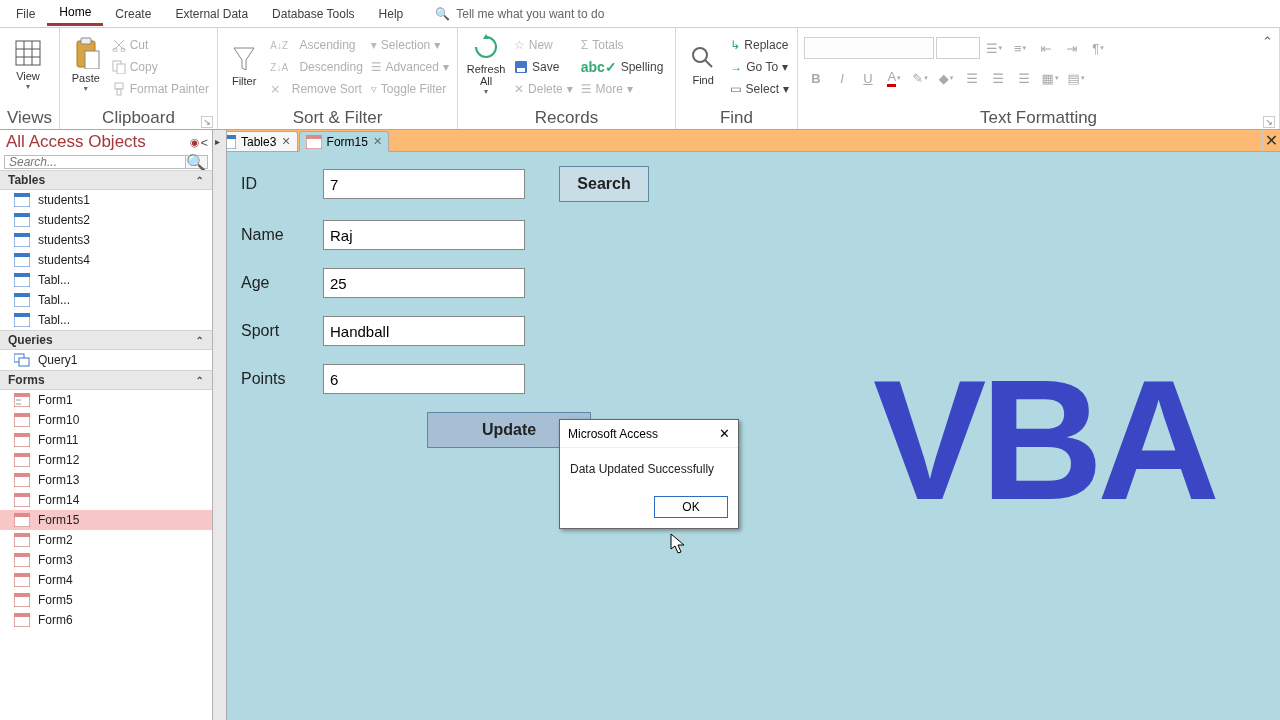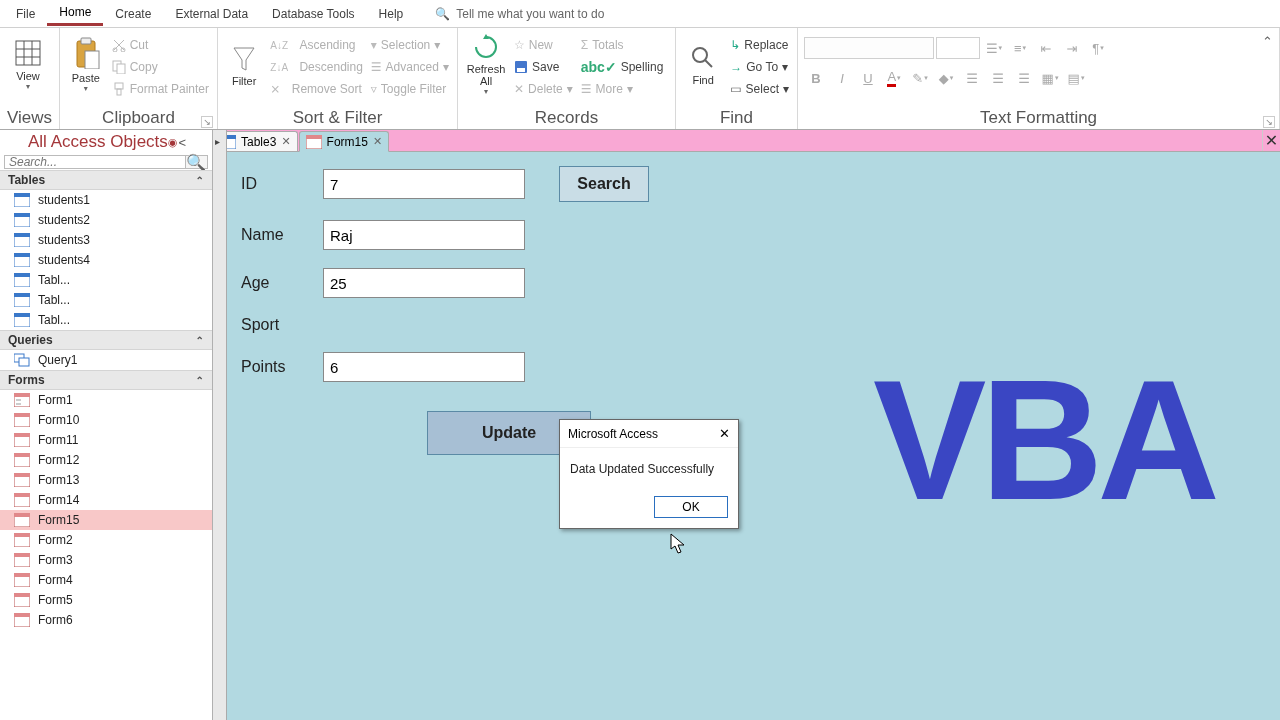--- a/index.html
+++ b/index.html
@@ -31,49 +31,49 @@
 
 .fmt-row { display:flex; gap:2px; align-items:center; height:24px; }
 .fmt-row .box { width:130px; height:22px; border:1px solid #d0d0d0; background:#fdfdfd; }
 .fmt-row .numbox { width:44px; height:22px; border:1px solid #d0d0d0; }
 .fmt-ico { width:24px; height:22px; display:flex; align-items:center; justify-content:center; color:#aaa; font-size:13px; border:0; }
 .fmt-ico .chev{font-size:7px;margin-left:1px;}
 
 
 .main { display: flex; height: 590px; }
 .nav { width: 213px; border-right: 1px solid #b0b0b0; background: #fff; display: flex; flex-direction: column; overflow:hidden; }
-.nav-header { display: flex; align-items: center; justify-content: center; padding: 2px 4px 2px 6px; }
+.nav-header { display: flex; align-items: center; justify-content: space-between; padding: 2px 4px 2px 6px; }
 .nav-title { color: #a4373a; font-size: 17px; font-weight: 400; }
 .nav-hdr-icons { display:flex; align-items:center; gap:1px; }
 .searchwrap { display: flex; border: 1px solid #bbb; margin: 1px 4px; height:14px; }
 .searchwrap input { flex:1; border:0; outline:0; padding:0 4px; font-style:italic; color:#888; font-size:12px; }
 .searchwrap .sbtn { width:22px; display:flex; align-items:center; justify-content:center; border-left:1px solid #bbb; background:#f5f5f5; }
 
 .cat { background: #e8e8e8; display:flex; justify-content:space-between; align-items:center; padding: 2px 8px; font-size:12px; font-weight:600; color:#333; border-top:1px solid #d4d4d4; border-bottom:1px solid #d4d4d4; }
 .cat .chev{font-size:10px;color:#555;}
 .navitem { display:flex; align-items:center; gap:8px; padding:3px 6px 3px 14px; font-size:12px; color:#222; cursor:pointer; }
 .navitem.sel { background:#f8c8c8; }
 
 .content { flex:1; background:#b2d9e1; position:relative; }
 .rselector { position:absolute; left:0; top:0; bottom:0; width:14px; background:#e8e8e8; border-right:1px solid #aaa; }
 .rselector::before{content:'▸'; position:absolute; top:6px; left:2px; font-size:10px; color:#444;}
 
-.tabs { display:flex; height:22px; background:#f9a8d4; border-bottom:1px solid #aaa; align-items:stretch; }
+.tabs { display:flex; height:22px; background:#fdba74; border-bottom:1px solid #aaa; align-items:stretch; }
 .tab { display:flex; align-items:center; gap:5px; padding:0 6px; border:1px solid #aaa; border-bottom:0; background:#f7f7f7; font-size:12px; margin-top:1px; border-radius:3px 3px 0 0; margin-right:1px;}
 .tab.active { background:#b2d9e1; border-bottom:1px solid #b2d9e1; margin-bottom:-1px; }
 .tab .x{color:#666;font-size:11px;cursor:pointer;}
 .tabclose{ margin-left:auto; width:18px; display:flex; align-items:center; justify-content:center; color:#333; cursor:pointer; border-left:1px solid #ccc;}
 
 .formarea { position:absolute; left:14px; right:0; top:22px; bottom:0; background:#b2d9e1; padding:14px 14px; }
 .frow { display:flex; align-items:center; margin-bottom:18px; }
 .flabel { width:82px; font-size:16px; color:#222; }
 .finput { width:202px; height:30px; border:1px solid #888; background:#fff; padding:2px 6px; font-size:15px; }
 .fbtn { display:inline-flex; align-items:center; justify-content:center; border:1px solid #5b8aa5; background:#c9dde6; font-size:16px; font-weight:600; color:#222; cursor:pointer; }
 .searchbtn { width:90px; height:36px; margin-left:34px; }
-.updatebtn { width:164px; height:44px; margin-left:186px; background:#a7bfd4;margin-top:11px; }
+.updatebtn { width:164px; height:36px; margin-left:186px; background:#a7bfd4; }
 
 .vba { position:absolute; right:66px; top:190px; font-size:170px; font-weight:800; color:#3a46c3; letter-spacing:-6px; font-family: Arial Black, Arial, sans-serif; }
 
 
 .dialog { position:absolute; left:559px; top:419px; width:180px; background:#fff; border:1px solid #666; box-shadow:2px 2px 4px rgba(0,0,0,.35); }
 .dlg-title { display:flex; justify-content:space-between; align-items:center; padding:6px 8px; font-size:12px; background:#fff; border-bottom:1px solid #eee;}
 .dlg-title .x{cursor:pointer; font-size:13px;}
 .dlg-body { padding:14px 10px; font-size:12px; color:#222; }
 .dlg-actions { display:flex; justify-content:flex-end; padding:6px 10px 10px; }
 .dlg-ok { width:74px; height:22px; border:1px solid #2a6fbf; background:#fff; font-size:12px; cursor:pointer; }
@@ -523,20 +523,21 @@
       <div class="frow">
         <span class="flabel">Name</span>
         <input class="finput" value="Raj" style="">
       </div>
       <div class="frow">
         <span class="flabel">Age</span>
         <input class="finput" value="25" style="">
       </div>
       <div class="frow">
         <span class="flabel">Sport</span>
+        <input class="finput" value="Handball" style="">
       </div>
       <div class="frow">
         <span class="flabel">Points</span>
         <input class="finput" value="6" style="">
       </div>
       <div class="frow">
         <span class="fbtn updatebtn">Update</span>
       </div>
 
       <div class="vba">VBA</div>

